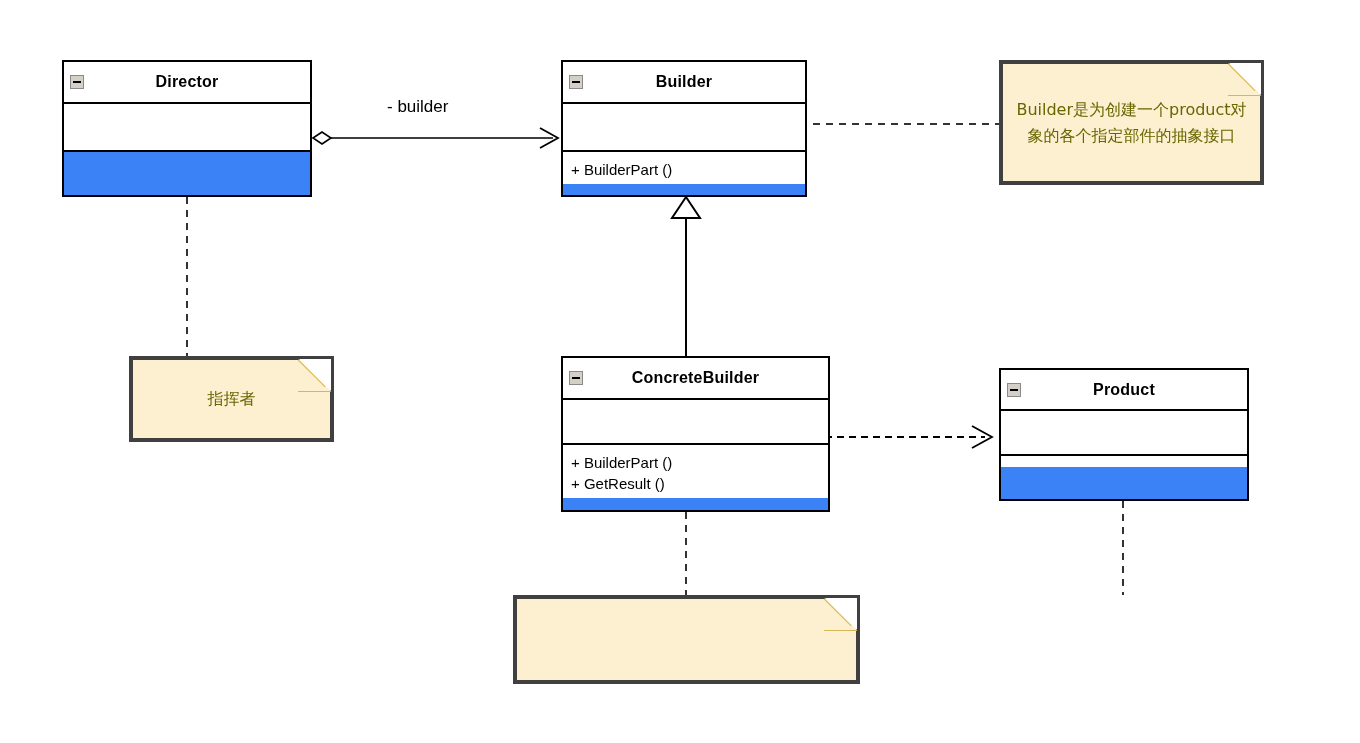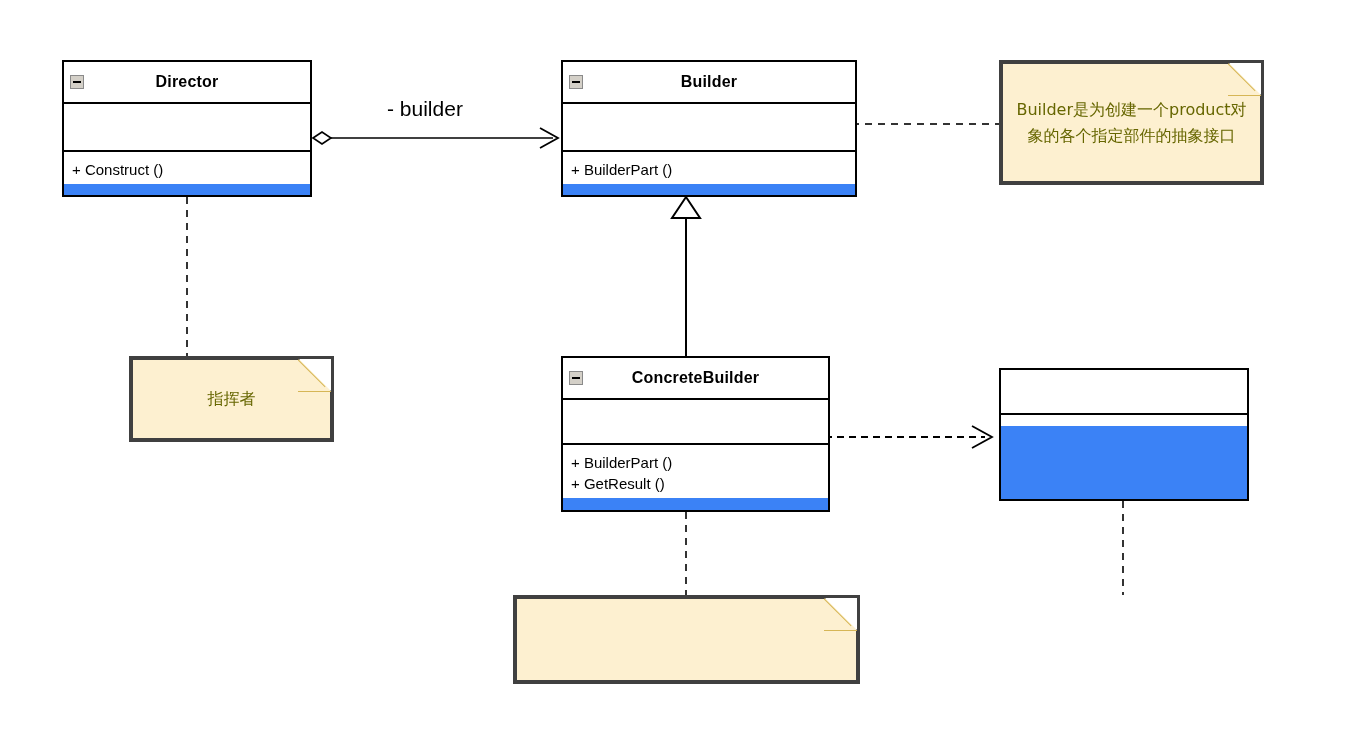--- a/index.html
+++ b/index.html
@@ -146,21 +146,21 @@
     padding: 0 10px;
     white-space: pre-line;
   }
   .note-text.cn {
     font-family: "DejaVu Sans", "Liberation Sans", sans-serif;
   }
 
   
   .edge-label {
     position: absolute;
-    font-size: 21px;
+    font-size: 17px;
     color: #000000;
     white-space: nowrap;
     background: #ffffff;
     padding: 0 3px;
   }
 </style>
 </head>
 <body>
 
 <div id="canvas">
@@ -193,26 +193,23 @@
   </svg>
 
   <div class="edge-label" style="left:384px; top:97px;">- builder</div>
 
   <div class="uml-class" style="left:62px; top:60px; width:250px; height:137px;">
     <div class="uml-title-row" style="height:42px;">
       <span class="collapse-btn"></span>
       <span class="uml-title">Director</span>
     </div>
     <div class="uml-attrs" style="height:48px;"></div>
-    <div class="uml-ops">
-      <div class="uml-member">+ Construct ()</div>
-    </div>
-  </div>
-
-  <div class="uml-class" style="left:561px; top:60px; width:296px; height:137px;">
+  </div>
+
+  <div class="uml-class" style="left:561px; top:60px; width:246px; height:137px;">
     <div class="uml-title-row" style="height:42px;">
       <span class="collapse-btn"></span>
       <span class="uml-title">Builder</span>
     </div>
     <div class="uml-attrs" style="height:48px;"></div>
     <div class="uml-ops">
       <div class="uml-member">+ BuilderPart ()</div>
     </div>
   </div>
 
@@ -222,20 +219,24 @@
       <span class="uml-title">ConcreteBuilder</span>
     </div>
     <div class="uml-attrs" style="height:45px;"></div>
     <div class="uml-ops">
       <div class="uml-member">+ BuilderPart ()</div>
       <div class="uml-member">+ GetResult ()</div>
     </div>
   </div>
 
   <div class="uml-class" style="left:999px; top:368px; width:250px; height:133px;">
+    <div class="uml-title-row" style="height:41px;">
+      <span class="collapse-btn"></span>
+      <span class="uml-title">Product</span>
+    </div>
     <div class="uml-attrs" style="height:45px;"></div>
     <div class="uml-ops"></div>
   </div>
 
   <div class="uml-note" style="left:999px; top:60px; width:265px; height:125px;">
     <span class="fold"></span>
     <span class="fold-edge"></span>
     <div class="note-text cn">Builder是为创建一个product对
 象的各个指定部件的抽象接口</div>
   </div>

